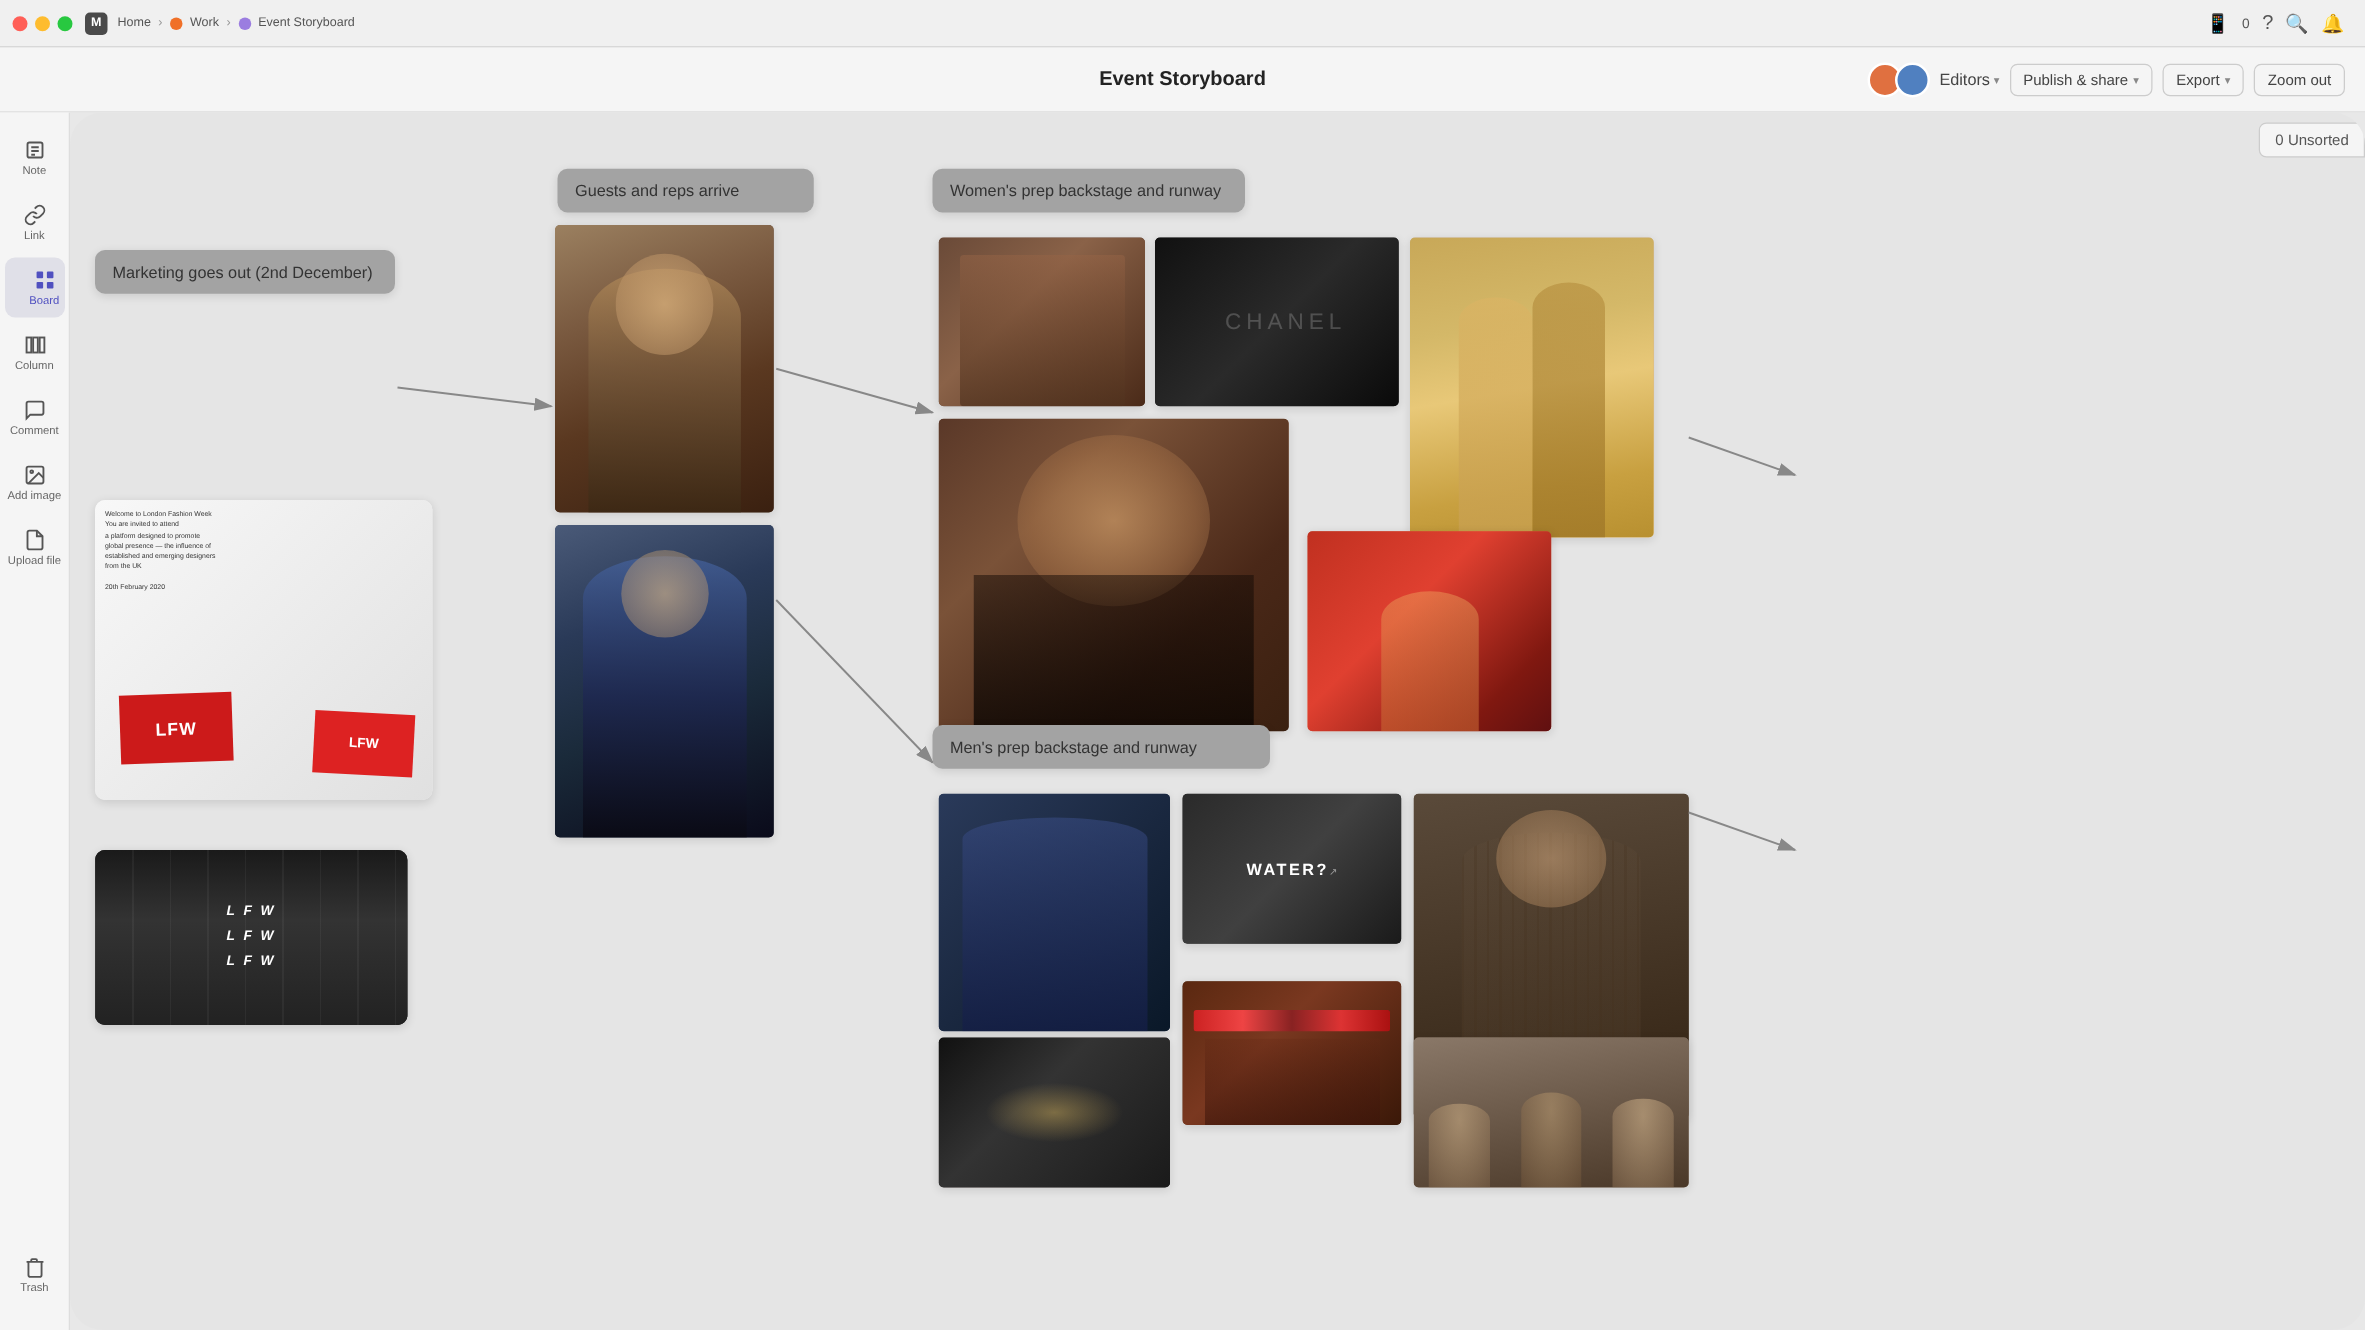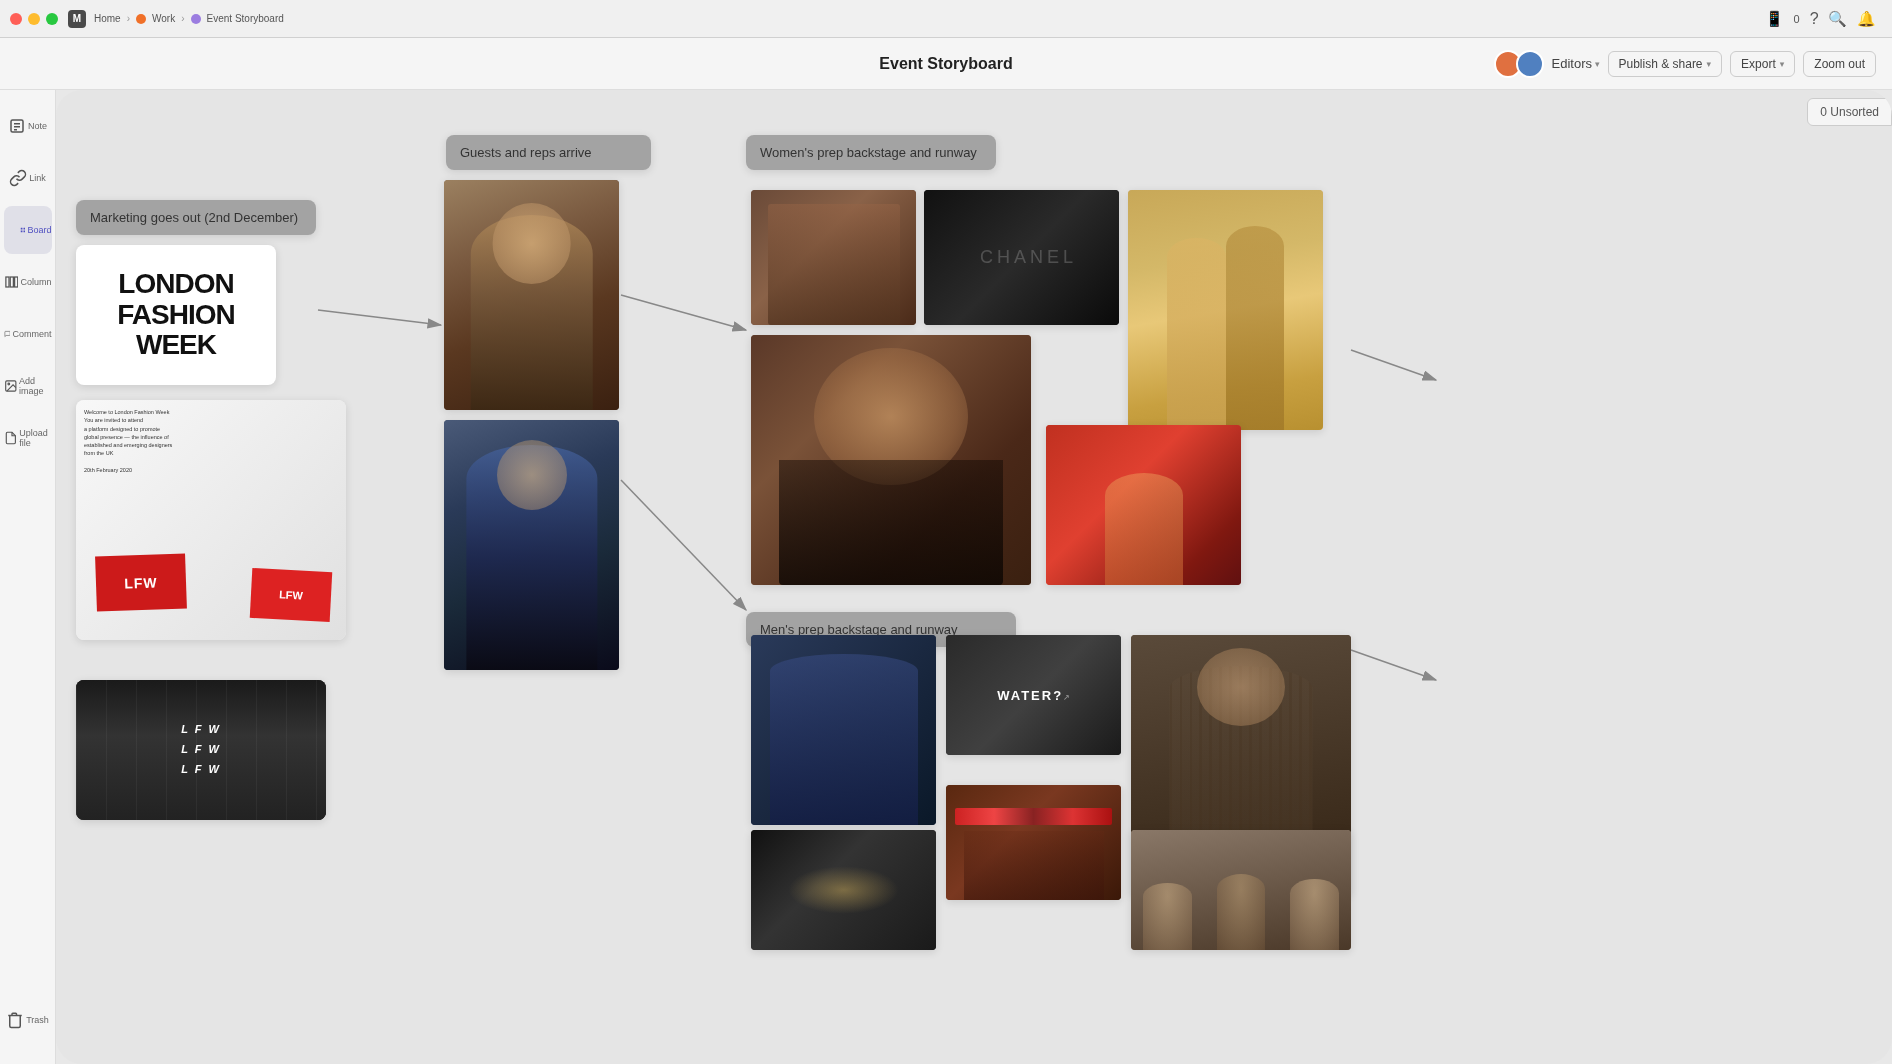--- a/index.html
+++ b/index.html
@@ -124,21 +124,21 @@
       background: #f5f5f5;
       border-right: 1px solid #ddd;
       display: flex;
       flex-direction: column;
       align-items: center;
       padding: 12px 0;
       gap: 4px;
       z-index: 100;
     }
     .sidebar-item {
-      display: flex; flex-direction: row;
+      display: flex; flex-direction: column;
       align-items: center; justify-content: center;
       width: 48px; height: 48px;
       border-radius: 8px;
       cursor: pointer;
       gap: 2px;
     }
     .sidebar-item.active { background: #e0e0e8; padding-left: 16px; }
     .sidebar-item svg { width: 18px; height: 18px; color: #555; }
     .sidebar-label {
       font-size: 9px; color: #666;
@@ -258,21 +258,20 @@
     
     .womens-card {
       top: 45px; left: 690px;
       width: 250px;
     }
 
     
     .mens-card {
       top: 490px; left: 690px;
       width: 270px;
-      margin-top: 32px;
     }
 
     
     .photo-guest-1 {
       top: 90px; left: 388px;
       width: 175px; height: 230px;
       background: linear-gradient(135deg, #8B7355 0%, #6B5344 40%, #4a3728 100%);
       border-radius: 4px;
       overflow: hidden;
     }
@@ -501,27 +500,20 @@
 
     <line x1="1295" y1="260" x2="1380" y2="290" stroke="#888" stroke-width="1.5" marker-end="url(#arrowhead)"></line>
 
     <line x1="1295" y1="560" x2="1380" y2="590" stroke="#888" stroke-width="1.5" marker-end="url(#arrowhead)"></line>
   </svg>
 
   <div class="card marketing-card">
     <div class="card-label">Marketing goes out (2nd December)</div>
   </div>
 
-  <div class="card lfw-card">
-    <div class="lfw-text">
-      <div>LONDON</div>
-      <div>FASHION</div>
-      <div>WEEK</div>
-    </div>
-  </div>
 
   <div class="card campaign-card">
     <div class="campaign-inner">
       <div class="campaign-text-block" style="font-size:5.5px;color:#333;line-height:1.5;">
         Welcome to London Fashion Week<br>
         You are invited to attend<br>
         a platform designed to promote<br>
         global presence — the influence of<br>
         established and emerging designers<br>
         from the UK<br><br>

